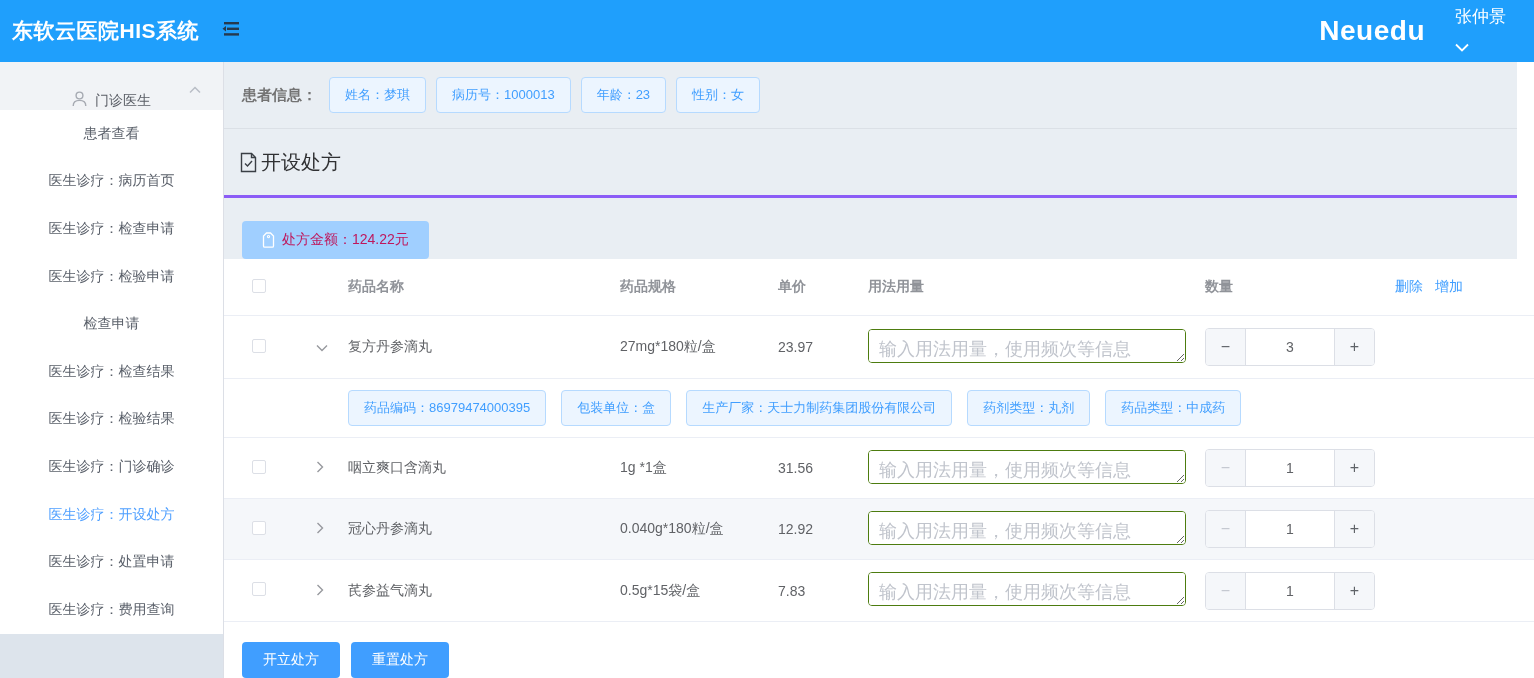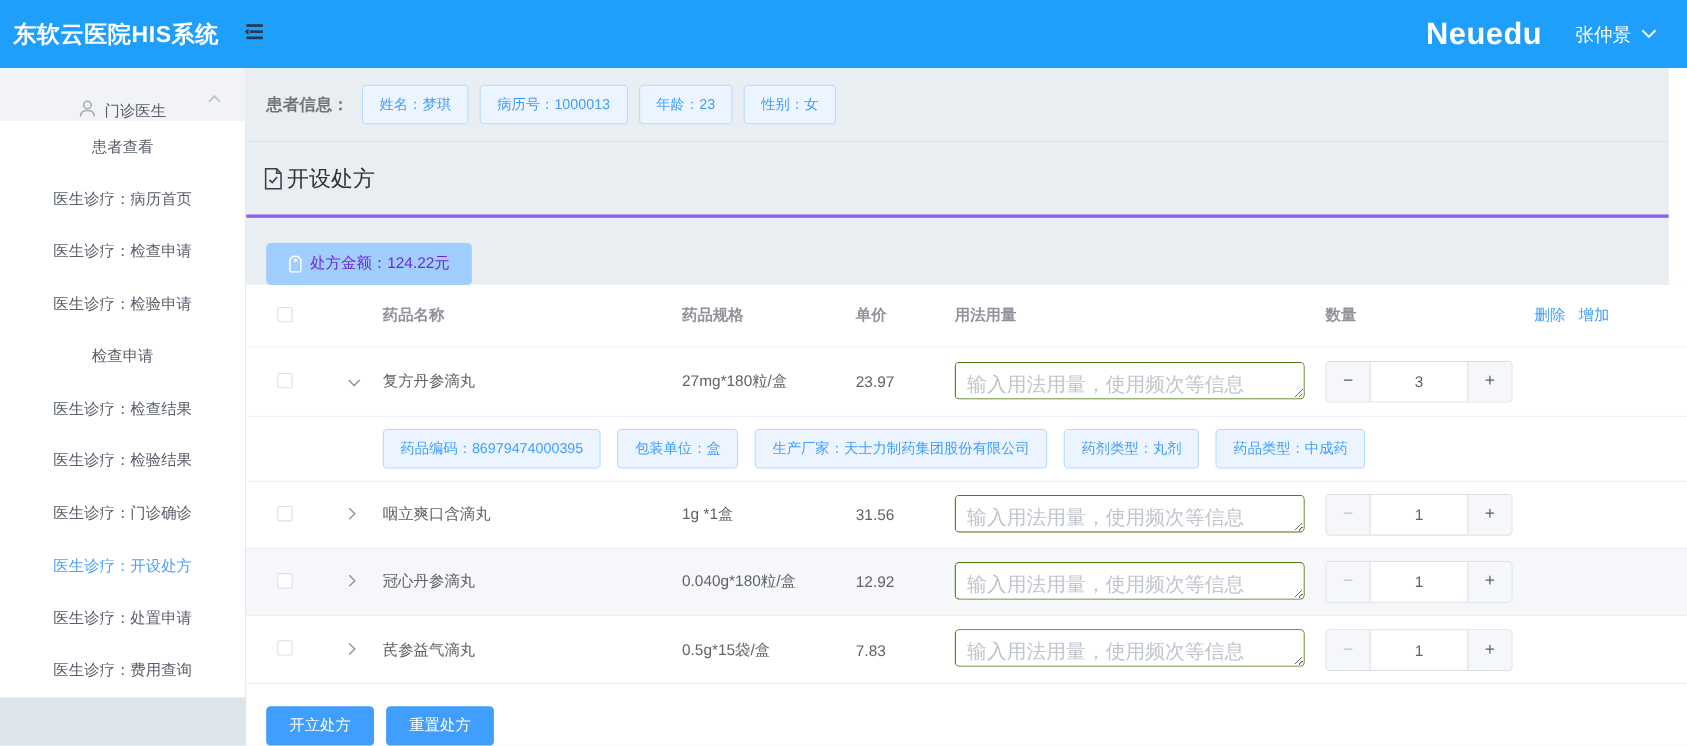--- a/index.html
+++ b/index.html
@@ -6,21 +6,21 @@
   html,body { width:1534px; height:678px; overflow:hidden; }
   body { font-family:"Liberation Sans", sans-serif; background:#fff; }
   .app { width:1534px; height:678px; display:flex; flex-direction:column; }
 
   
   .topbar { height:62px; background:#1f9ffc; display:flex; align-items:center; color:#fff; flex-shrink:0; }
   .app-title { width:211px; padding-left:12px; font-size:21px; font-weight:bold; letter-spacing:0.5px; white-space:nowrap; }
   .fold-btn { margin-left:10px; cursor:pointer; display:flex; align-items:center; }
   .topbar-right { margin-left:auto; display:flex; align-items:center; gap:30px; padding-right:28px; }
   .brand { font-size:28px; font-weight:800; letter-spacing:0.5px; }
-  .user-menu { display:flex; align-items:flex-start; gap:9px; font-size:17px; cursor:pointer; }
+  .user-menu { display:flex; align-items:flex-start; gap:9px; font-size:17px; cursor:pointer;flex-direction:column; }
 
   
   .body-wrap { flex:1; display:flex; min-height:0; }
   .sidebar { width:224px; background:#fff; border-right:1px solid #dcdfe6; display:flex; flex-direction:column; flex-shrink:0; }
   .side-group { height:48px; background:#f1f3f6; display:flex; align-items:flex-end; justify-content:center; gap:8px; color:#5a5e66; font-size:14px; position:relative; cursor:pointer; flex-shrink:0; }
   .side-group .chev-up { position:absolute; right:22px; top:19px; }
   .side-item { height:47.6px; display:flex; align-items:center; justify-content:center; font-size:14px; color:#595f69; cursor:pointer; flex-shrink:0; }
   .side-item.active { color:#4e9fff; }
   .side-bottom { flex:1; background:#dde4ec; }
 
@@ -29,21 +29,21 @@
   
   .patient-bar { height:67px; display:flex; align-items:center; padding-left:18px; border-bottom:1px solid #dbe0e6; gap:10px; flex-shrink:0; }
   .patient-label { font-size:15px; font-weight:bold; color:#737373; margin-right:2px; }
   .badge { background:#ecf5ff; border:1px solid #b6daff; color:#409eff; border-radius:4px; padding:8px 15px; font-size:13px; white-space:nowrap; }
 
   
   .section-head { height:69px; display:flex; align-items:center; padding-left:15px; border-bottom:3px solid #8b5cf6; font-size:20px; color:#303133; gap:3px; flex-shrink:0; }
 
   
   .amount-band { height:61px; position:relative; flex-shrink:0; }
-  .amount-btn { position:absolute; left:18px; bottom:0; height:38px; background:#a0cfff; color:#6d28d9; border:none; border-radius:4px; font-size:14px; display:flex; align-items:center; gap:7px; padding:0 20px; font-family:inherit; }
+  .amount-btn { position:absolute; left:18px; bottom:0; height:38px; background:#a0cfff; color:#be185d; border:none; border-radius:4px; font-size:14px; display:flex; align-items:center; gap:7px; padding:0 20px; font-family:inherit; }
 
   
   .table { background:#fff; flex-shrink:0; }
   .trow { display:grid; grid-template-columns:28px 52px 44px 272px 158px 90px 337px 190px 1fr; align-items:center; border-bottom:1px solid #ebeef5; min-height:61px; font-size:14px; color:#606266; background:#fff; }
   .trow.thead { min-height:57px; color:#909399; font-weight:bold; }
   .trow.hl { background:#f5f7fa; }
   .actions-head { color:#409eff; font-weight:normal; display:flex; gap:12px; }
   .actions-head span { cursor:pointer; }
   .checkbox { width:14px; height:14px; border:1px solid #dcdfe6; border-radius:2px; background:#fff; display:inline-block; cursor:pointer; }
   .arrow { cursor:pointer; display:flex; align-items:center; padding-left:12px; }

